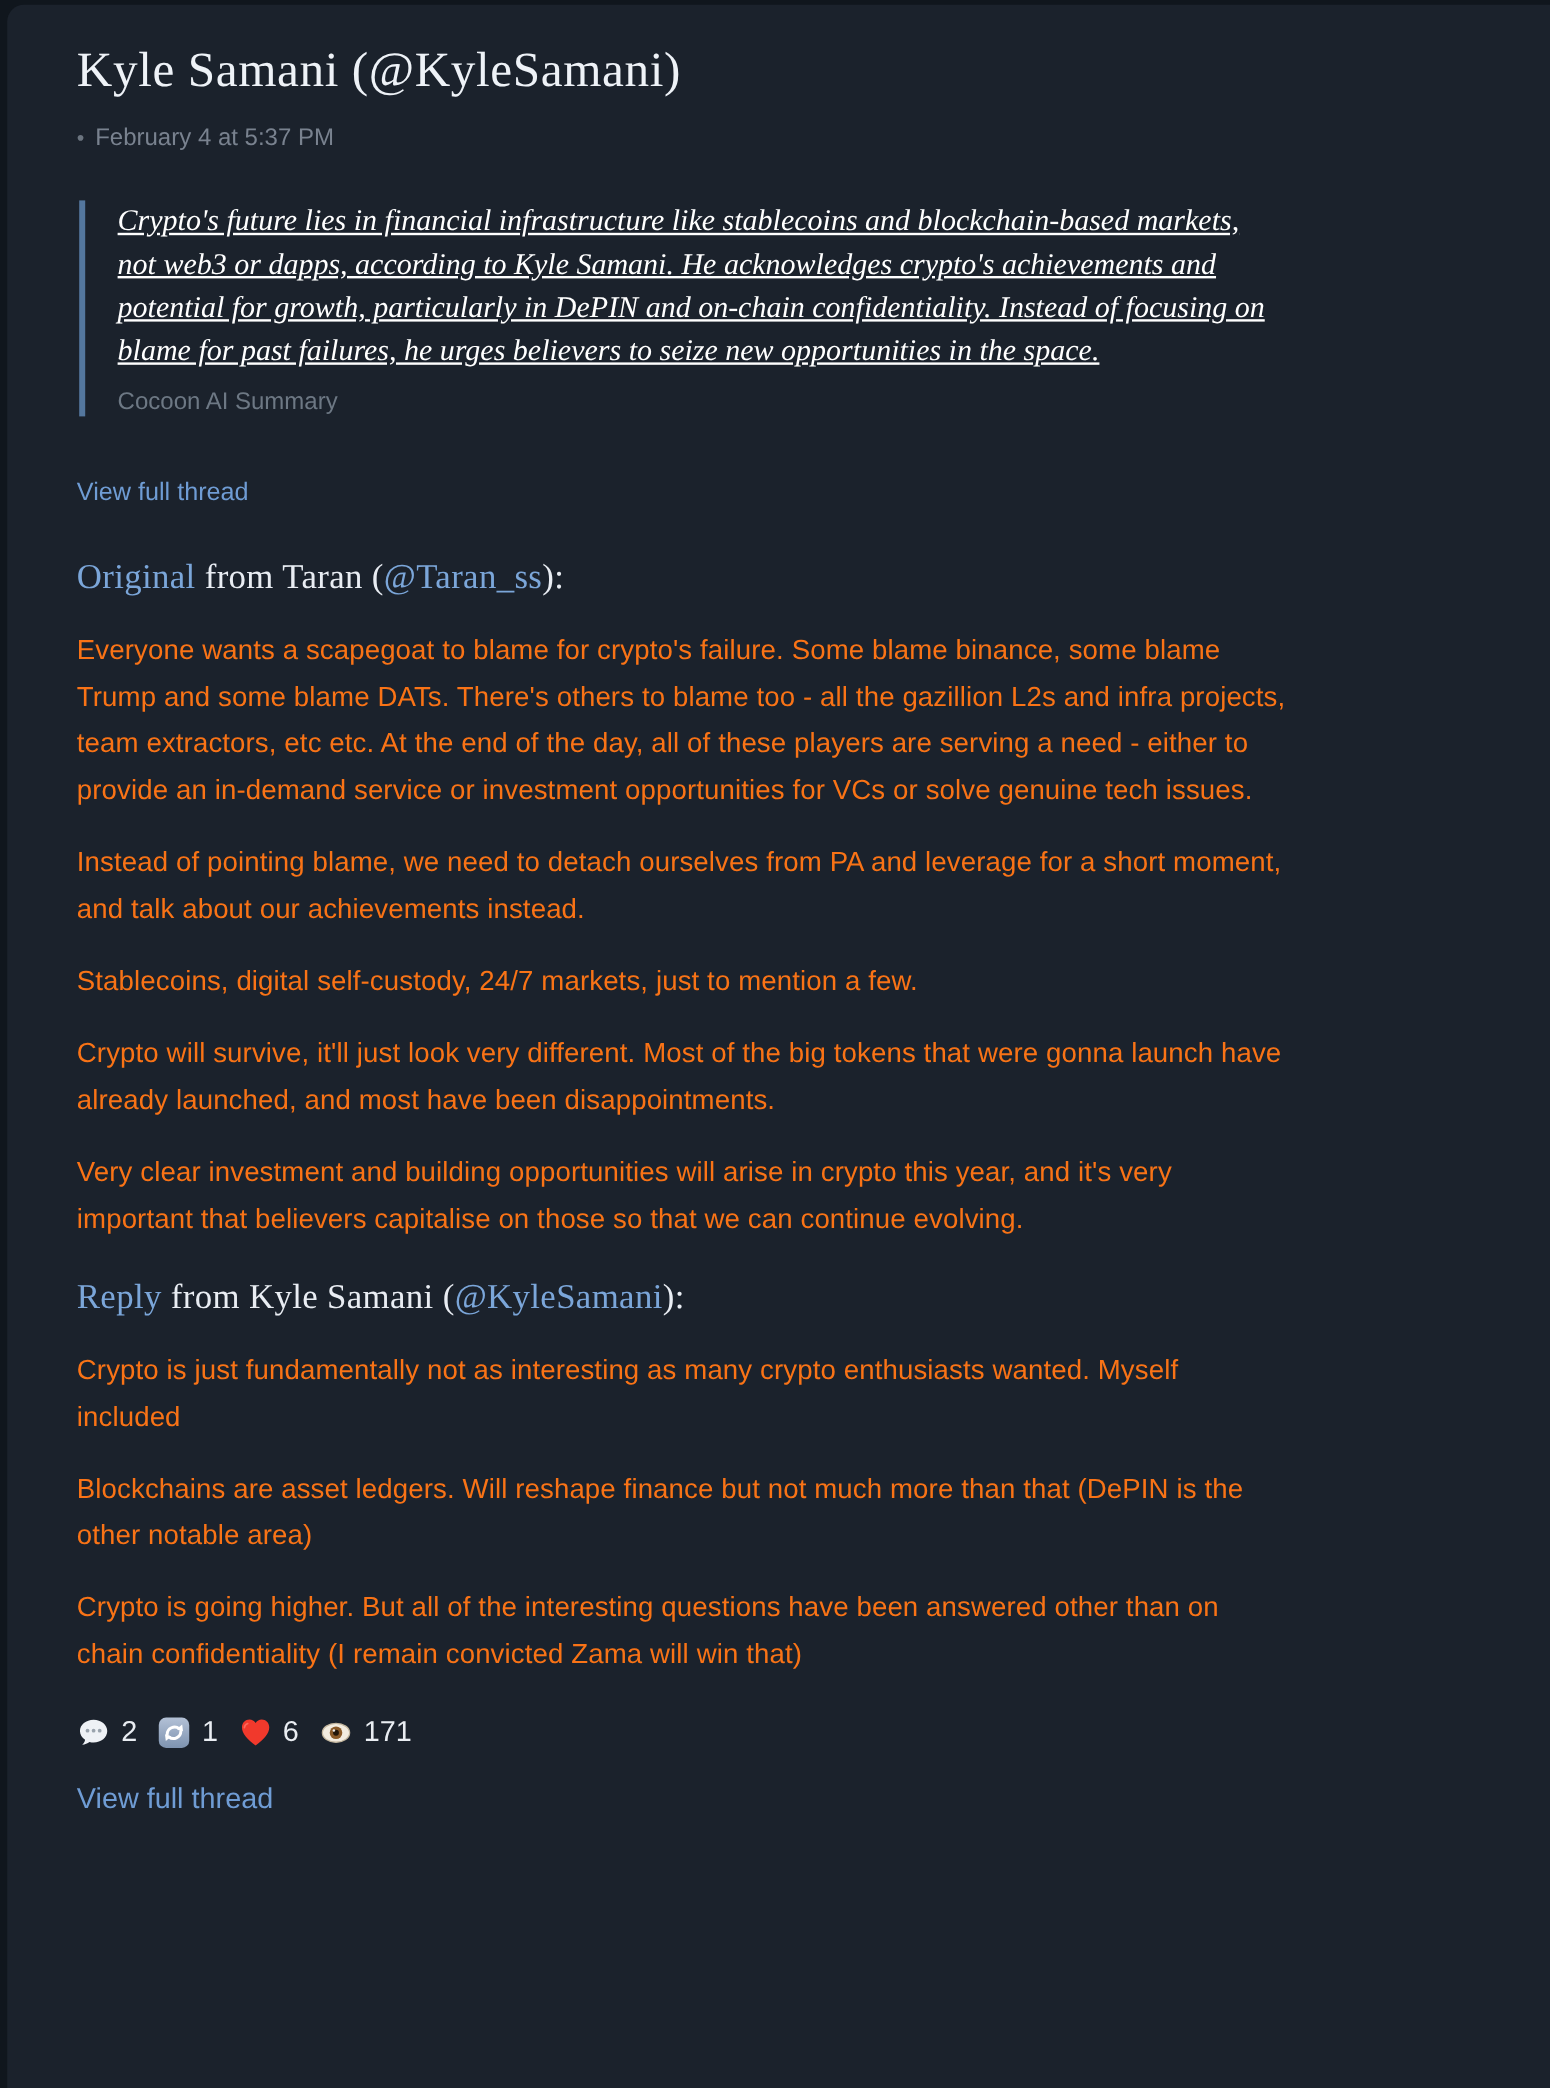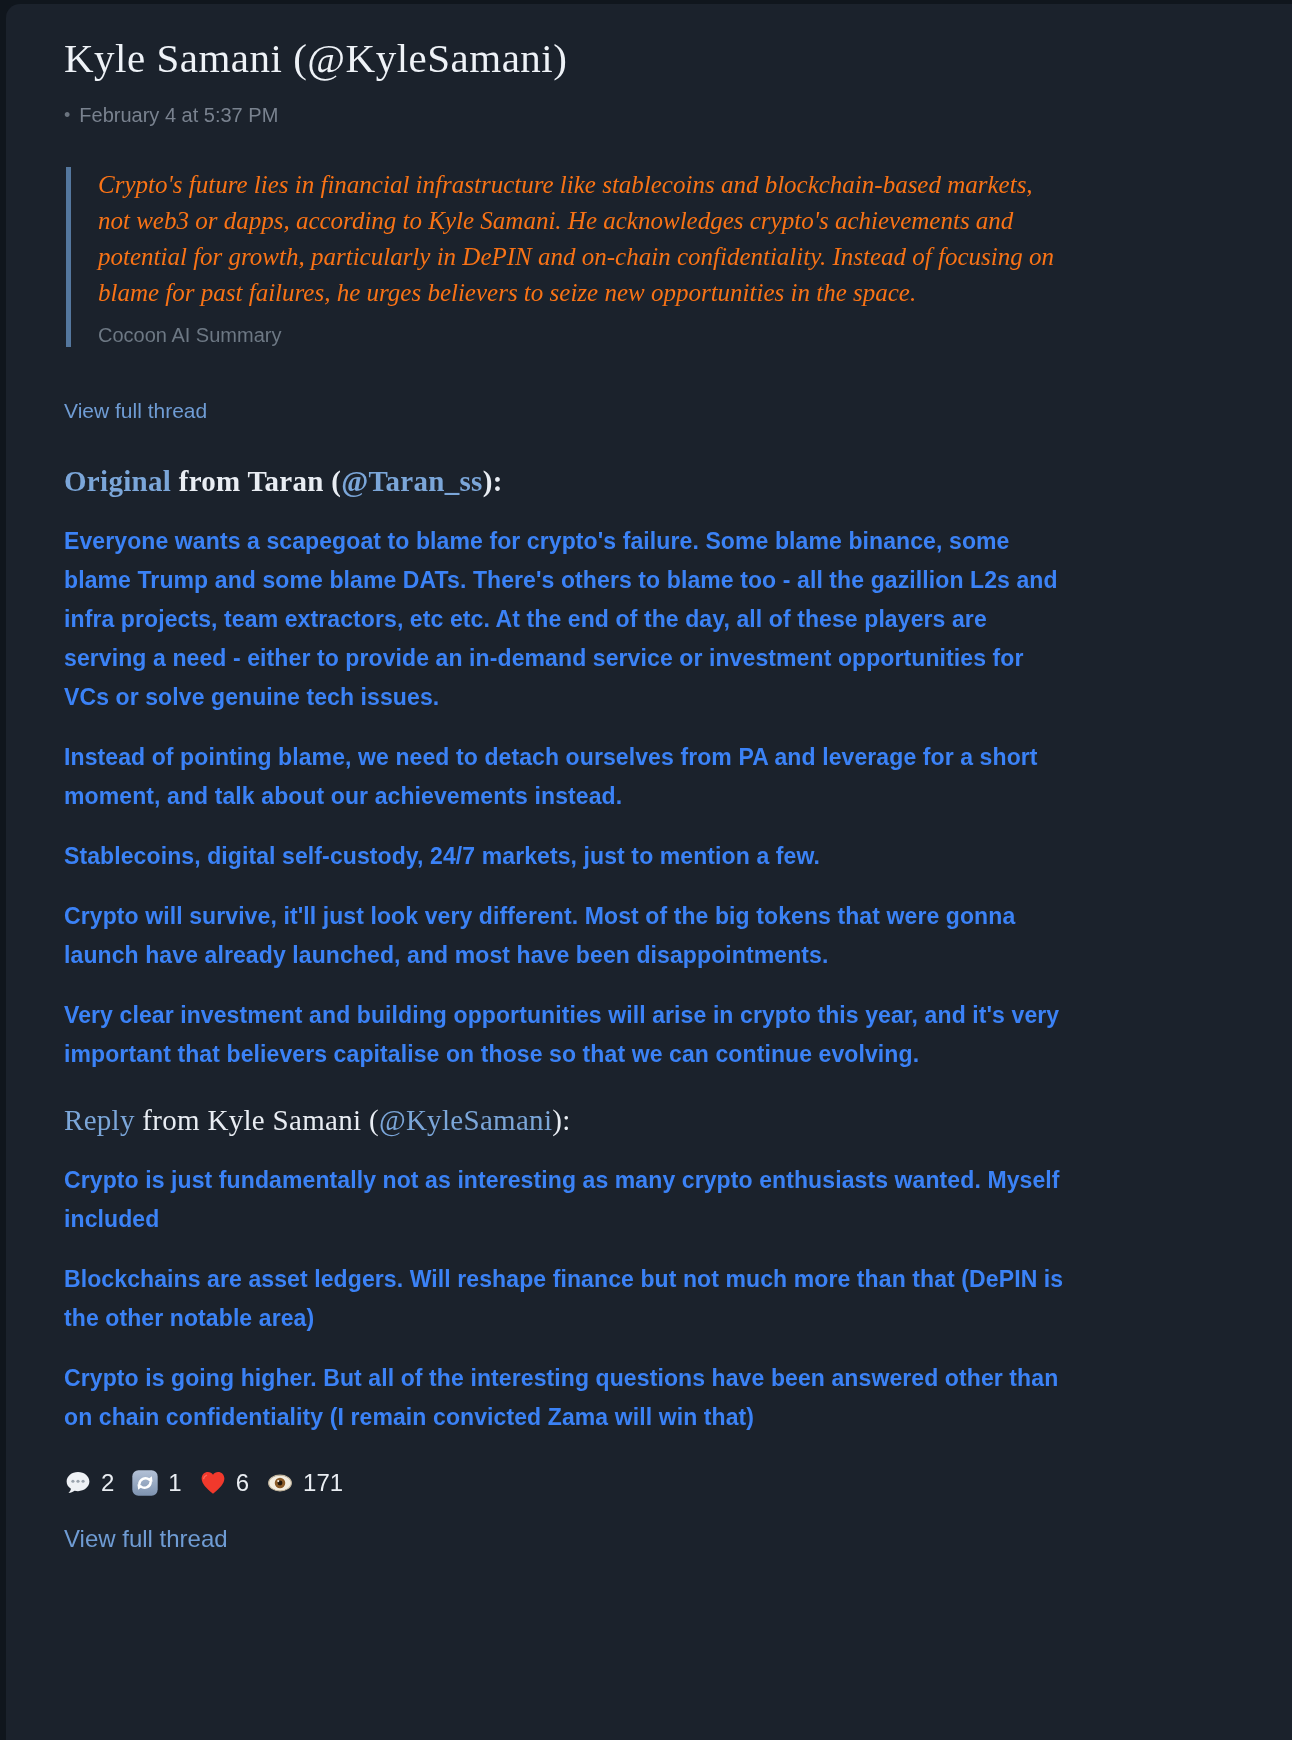--- a/index.html
+++ b/index.html
@@ -41,22 +41,23 @@
     margin-top: 40px;
     margin-left: 2px;
     border-left: 5px solid #54779e;
     padding-left: 27px;
   }
   .summary-text {
     font-family: "Liberation Serif", serif;
     font-style: italic;
     font-size: 25px;
     line-height: 36px;
-    color: #f97316;
+    color: #ffffff;
     max-width: 960px;
+    text-decoration: underline;
   }
   .summary-label {
     margin-top: 13px;
     font-size: 20px;
     color: #6d7884;
   }
 
   a.thread-link {
     display: inline-block;
     color: #6f9cd4;
@@ -66,33 +67,32 @@
   .thread-link.top { margin-top: 52px; font-size: 21px; }
   .thread-link.bottom { margin-top: 28px; font-size: 24px; }
 
   h2.post-heading {
     font-family: "Liberation Serif", serif;
     font-weight: 400;
     font-size: 29px;
     color: #e9edf3;
     letter-spacing: 0.3px;
   }
-  h2.post-heading.original { margin-top: 42px; font-weight: bold; }
+  h2.post-heading.original { margin-top: 42px; }
   h2.post-heading.reply { margin-top: 30px; }
   .post-heading .accent { color: #7ba6d9; }
   .post-heading a.handle { color: #7ba6d9; text-decoration: none; cursor: pointer; }
 
   p.body-para {
     margin-top: 21px;
     font-size: 23px;
     line-height: 39px;
-    color: #3b82f6;
+    color: #f97316;
     max-width: 1008px;
     letter-spacing: 0.1px;
-    font-weight: bold;
   }
   p.body-para.first { margin-top: 24px; }
 
   .engagement {
     margin-top: 32px;
     display: flex;
     align-items: center;
     font-size: 24px;
     color: #e9edf2;
   }

